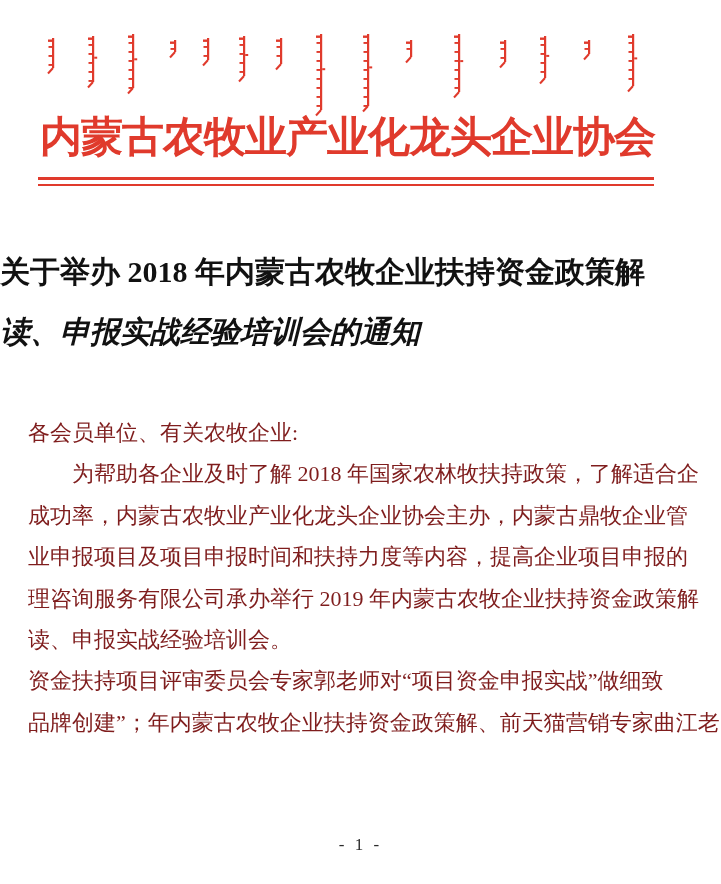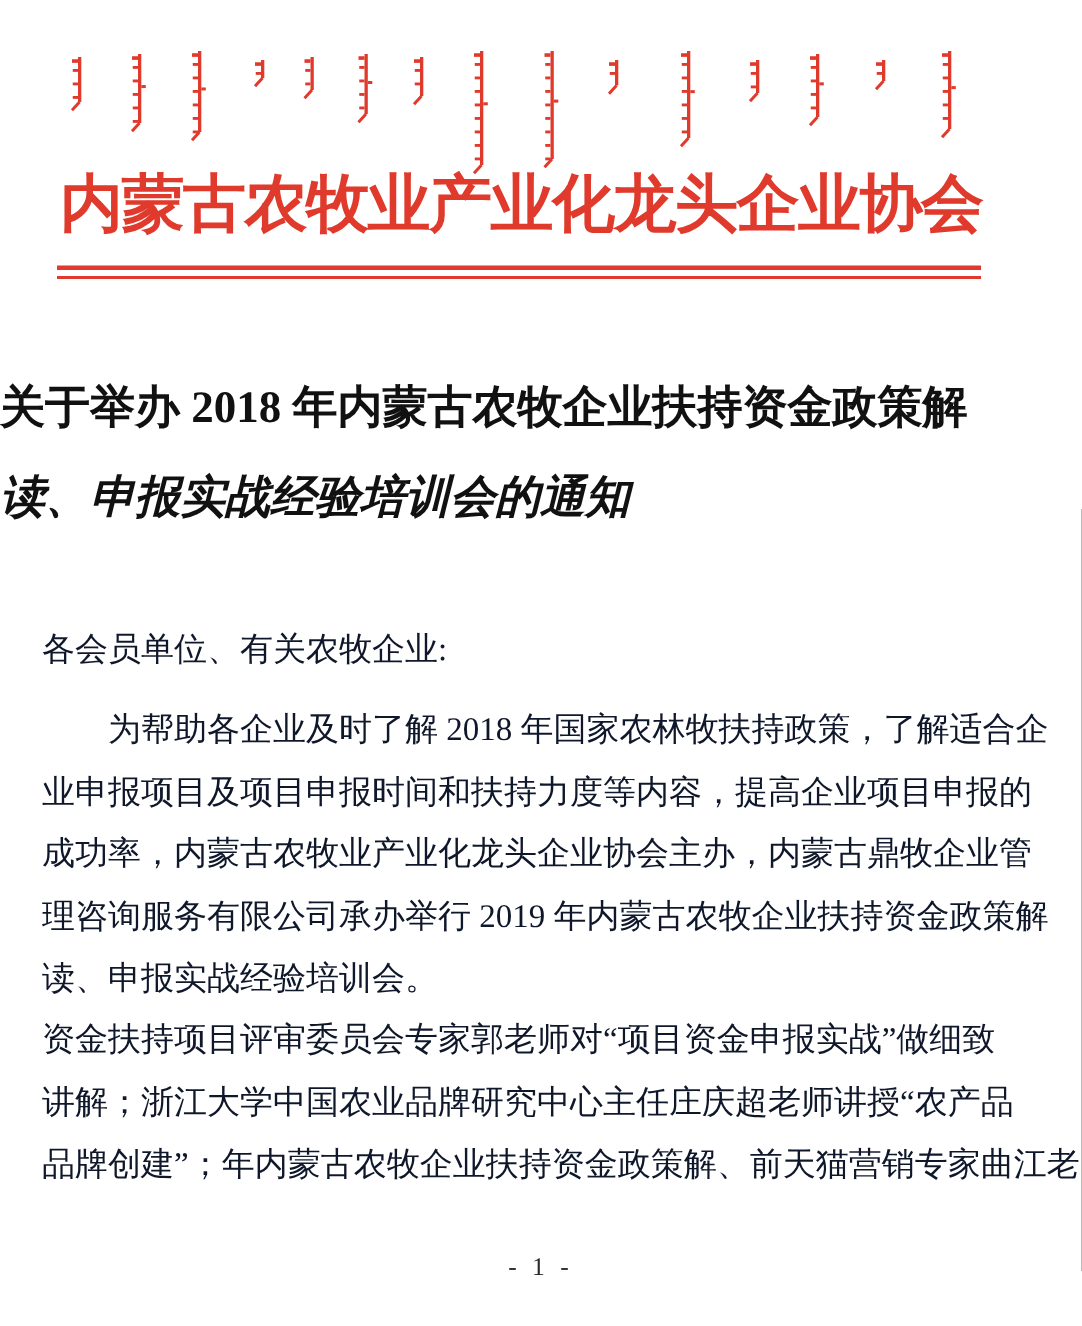--- a/index.html
+++ b/index.html
@@ -28,26 +28,26 @@
   .doc-title-line{
     position:absolute;left:0;width:721px;height:44px;line-height:44px;
     font-size:30px;font-weight:bold;color:#111;
     white-space:nowrap;
   }
   .doc-title-line.t1{top:250px;}
   .doc-title-line.t2{top:310px;font-style:italic;}
   
   .body-block{
     position:absolute;left:28px;top:412px;width:666px;
-    font-size:22px;color:#0f172a;
+    font-size:22px;color:#7f1d1d;
   }
   .body-line{
     height:41.4px;line-height:41.4px;white-space:nowrap;
   }
-  .body-line.indent{text-indent:44px;margin-top:12px;}
+  .body-line.indent{text-indent:44px;}
   
   .page-number{
     position:absolute;left:0;top:833px;width:721px;height:24px;
     line-height:24px;text-align:center;font-size:17px;color:#2b2b2b;
     letter-spacing:3px;
   }
 </style>
 </head>
 <body>
 
@@ -171,24 +171,23 @@
 
   <div class="rule r1" style="background: rgb(224, 58, 44);"></div>
   <div class="rule r2" style="background: rgb(224, 58, 44);"></div>
 
   <div class="doc-title-line t1">关于举办 2018 年内蒙古农牧企业扶持资金政策解</div>
   <div class="doc-title-line t2">读、申报实战经验培训会的通知</div>
 
   <div class="body-block">
     <div class="body-line">各会员单位、有关农牧企业:</div>
     <div class="body-line indent">为帮助各企业及时了解 2018 年国家农林牧扶持政策，了解适合企</div>
+    <div class="body-line">成功率，内蒙古农牧业产业化龙头企业协会主办，内蒙古鼎牧企业管</div>
     <div class="body-line">业申报项目及项目申报时间和扶持力度等内容，提高企业项目申报的</div>
-    <div class="body-line">成功率，内蒙古农牧业产业化龙头企业协会主办，内蒙古鼎牧企业管</div>
     <div class="body-line">理咨询服务有限公司承办举行 2019 年内蒙古农牧企业扶持资金政策解</div>
     <div class="body-line">读、申报实战经验培训会。</div>
     <div class="body-line">资金扶持项目评审委员会专家郭老师对“项目资金申报实战”做细致</div>
-    <div class="body-line">讲解；浙江大学中国农业品牌研究中心主任庄庆超老师讲授“农产品</div>
     <div class="body-line">品牌创建”；年内蒙古农牧企业扶持资金政策解、前天猫营销专家曲江老</div>
   </div>
 
   <div class="page-number">- 1 -</div>
 
 </div>
 
 </body></html>

